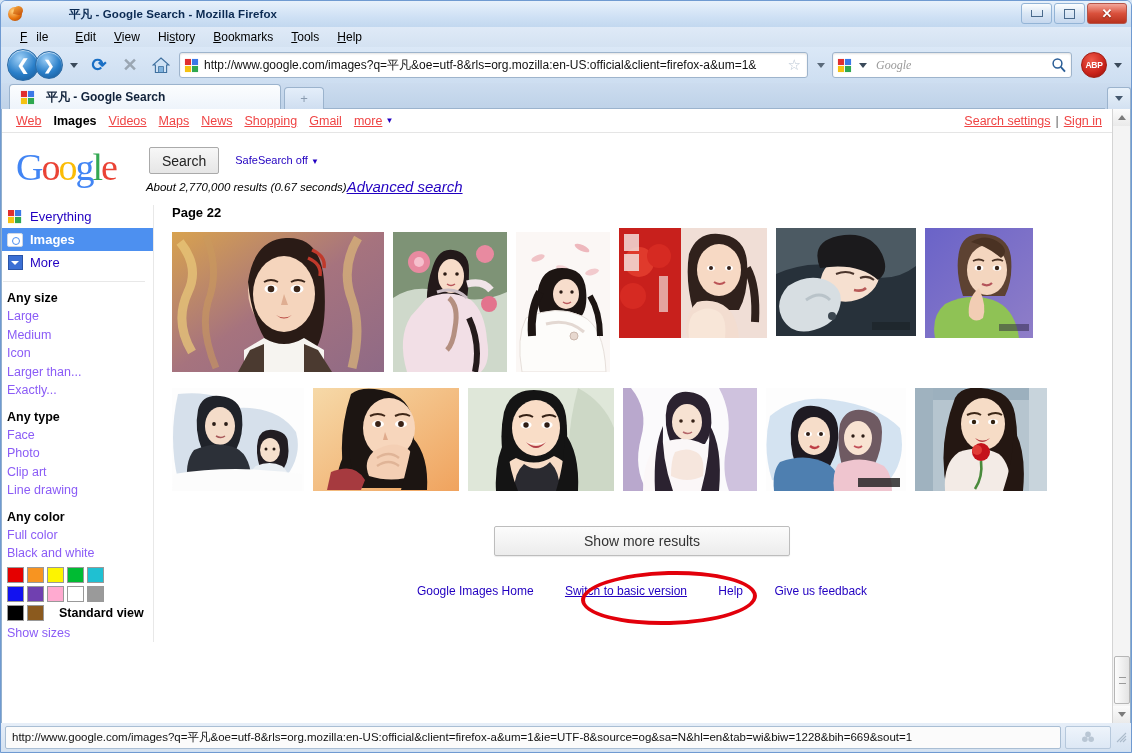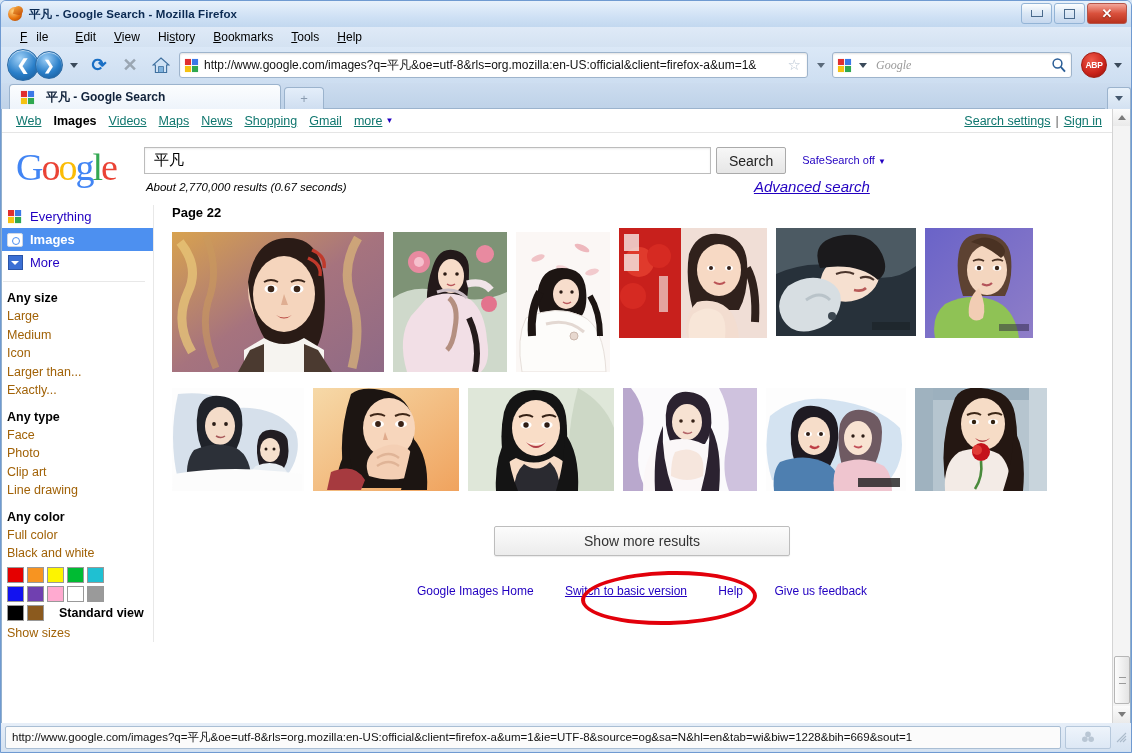--- a/index.html
+++ b/index.html
@@ -13,21 +13,21 @@
     position:relative;width:1132px;height:753px;box-sizing:border-box;
     background:linear-gradient(#dce9f8,#cfe0f3);
     border:1px solid #6f9ad1;border-radius:6px 6px 0 0;
     padding:0;
   }
   
   .titlebar{
     height:26px;display:flex;align-items:center;
     background:linear-gradient(#e8f1fb,#cfe1f5 60%,#c2d8ef);
     border-radius:5px 5px 0 0;
-    padding:0 2px 0 6px;position:relative;
+    padding:0 2px 0 6px;position:relative;gap:40px;
   }
   .ff-icon{width:16px;height:16px;margin-right:6px;position:relative;flex:none;}
   .ff-icon .globe{
     position:absolute;left:1px;top:1px;width:14px;height:14px;border-radius:50%;
     background:radial-gradient(circle at 35% 30%,#ffd27f,#e8740c 55%,#9c3b06);
   }
   .ff-icon .tail{
     position:absolute;left:7px;top:0px;width:9px;height:9px;border-radius:50% 50% 50% 0;
     background:linear-gradient(135deg,#f7a93b,#c14a06);transform:rotate(15deg);
   }
@@ -124,21 +124,21 @@
   
   .content{
     position:relative;height:614px;background:#fff;display:flex;overflow:hidden;
     border-left:1px solid #93b0cd;border-right:1px solid #93b0cd;
   }
   .page{flex:1;position:relative;overflow:hidden;}
   .gbar{
     height:23px;border-bottom:1px solid #e5e5e5;display:flex;align-items:center;
     padding:0 10px 0 14px;font-size:12.5px;
   }
-  .gbar a{color:#0f766e;text-decoration:underline;margin-right:12px;}
+  .gbar a{color:#ef4444;text-decoration:underline;margin-right:12px;}
   .gbar .cur{color:#000;font-weight:bold;text-decoration:none;margin-right:12px;}
   .gbar .right{margin-left:auto;display:flex;align-items:center;}
   .gbar .right a{margin:0;}
   .gbar .sep{color:#666;margin:0 5px;}
   .gbar .arrow{font-size:8px;color:#2200c1;margin-left:-9px;}
   .head{display:flex;padding:14px 0 0 14px;}
   .glogo{font-size:38px;line-height:36px;font-family:"Liberation Serif",serif;letter-spacing:-2px;margin-top:2px;}
   .glogo .b{color:#4285f4;}.glogo .r{color:#ea4335;}.glogo .y{color:#fbbc05;}.glogo .g{color:#34a853;}
   .searchcol{margin-left:28px;}
   .searchrow{display:flex;align-items:flex-start;}
@@ -162,21 +162,21 @@
   .sidebar{width:152px;flex:none;border-right:1px solid #e8e8e8;padding-left:1px;box-sizing:border-box;}
   .navitem{height:23px;display:flex;align-items:center;font-size:13px;color:#2200c1;padding-left:4px;}
   .navitem.active{background:#4d90f0;color:#fff;font-weight:bold;width:146px;margin-left:-4px;padding-left:8px;}
   .navitem .ic{width:16px;height:16px;margin-right:7px;display:flex;align-items:center;justify-content:center;flex:none;}
   .caretbox{width:13px;height:13px;background:#3b6fd4;border:1px solid #2a54a8;display:flex;align-items:center;justify-content:center;}
   .caretbox i{width:0;height:0;border-left:4px solid transparent;border-right:4px solid transparent;border-top:4px solid #fff;display:block;}
   .camera{width:14px;height:12px;background:#fff;border:1px solid #cfd8e6;border-radius:2px;position:relative;}
   .camera:after{content:"";position:absolute;left:4px;top:3px;width:6px;height:6px;border-radius:50%;border:1.5px solid #4d90f0;}
   .divider{border-top:1px solid #e8e8e8;margin:7px 8px 7px 0;}
   .grouphdr{font-size:12.5px;font-weight:bold;color:#000;padding:2px 0 2px 4px;}
-  .filt{font-size:12.5px;color:#a16207;padding:1px 0 1px 4px;line-height:16.5px;}
+  .filt{font-size:12.5px;color:#8b5cf6;padding:1px 0 1px 4px;line-height:16.5px;}
   .swatches{padding:4px 0 0 4px;}
   .swrow{display:flex;gap:3px;margin-bottom:3px;align-items:center;}
   .sw{width:17px;height:16px;border:1px solid #999;box-sizing:border-box;}
   .stdview{font-size:12.5px;font-weight:bold;color:#000;margin-left:12px;}
   
   .results{flex:1;padding-left:18px;position:relative;}
   .pagelabel{font-size:13px;font-weight:bold;color:#000;margin-bottom:8px;}
   .grid{display:flex;flex-wrap:wrap;}
   .cell{display:flex;align-items:flex-start;justify-content:center;margin:0 9px 12px 0;}
   .thumb{display:block;background:#eee;}
@@ -340,21 +340,20 @@
           <a>Search settings</a>
           <span class="sep">|</span>
           <a>Sign in</a>
         </span>
       </div>
 
       <div class="head">
         <div class="glogo"><span class="b">G</span><span class="r">o</span><span class="y">o</span><span class="b">g</span><span class="g">l</span><span class="r">e</span></div>
         <div class="searchcol">
           <div class="searchrow">
-            <div class="qbox">平凡</div>
             <div class="sbtn">Search</div>
             <div class="safesearch"><span>SafeSearch off</span> <span class="ar">▼</span></div>
           </div>
           <div class="subrow">
             <div class="resultstats">About 2,770,000 results (0.67 seconds)</div>
             <a class="advanced">Advanced search</a>
           </div>
         </div>
       </div>
 

